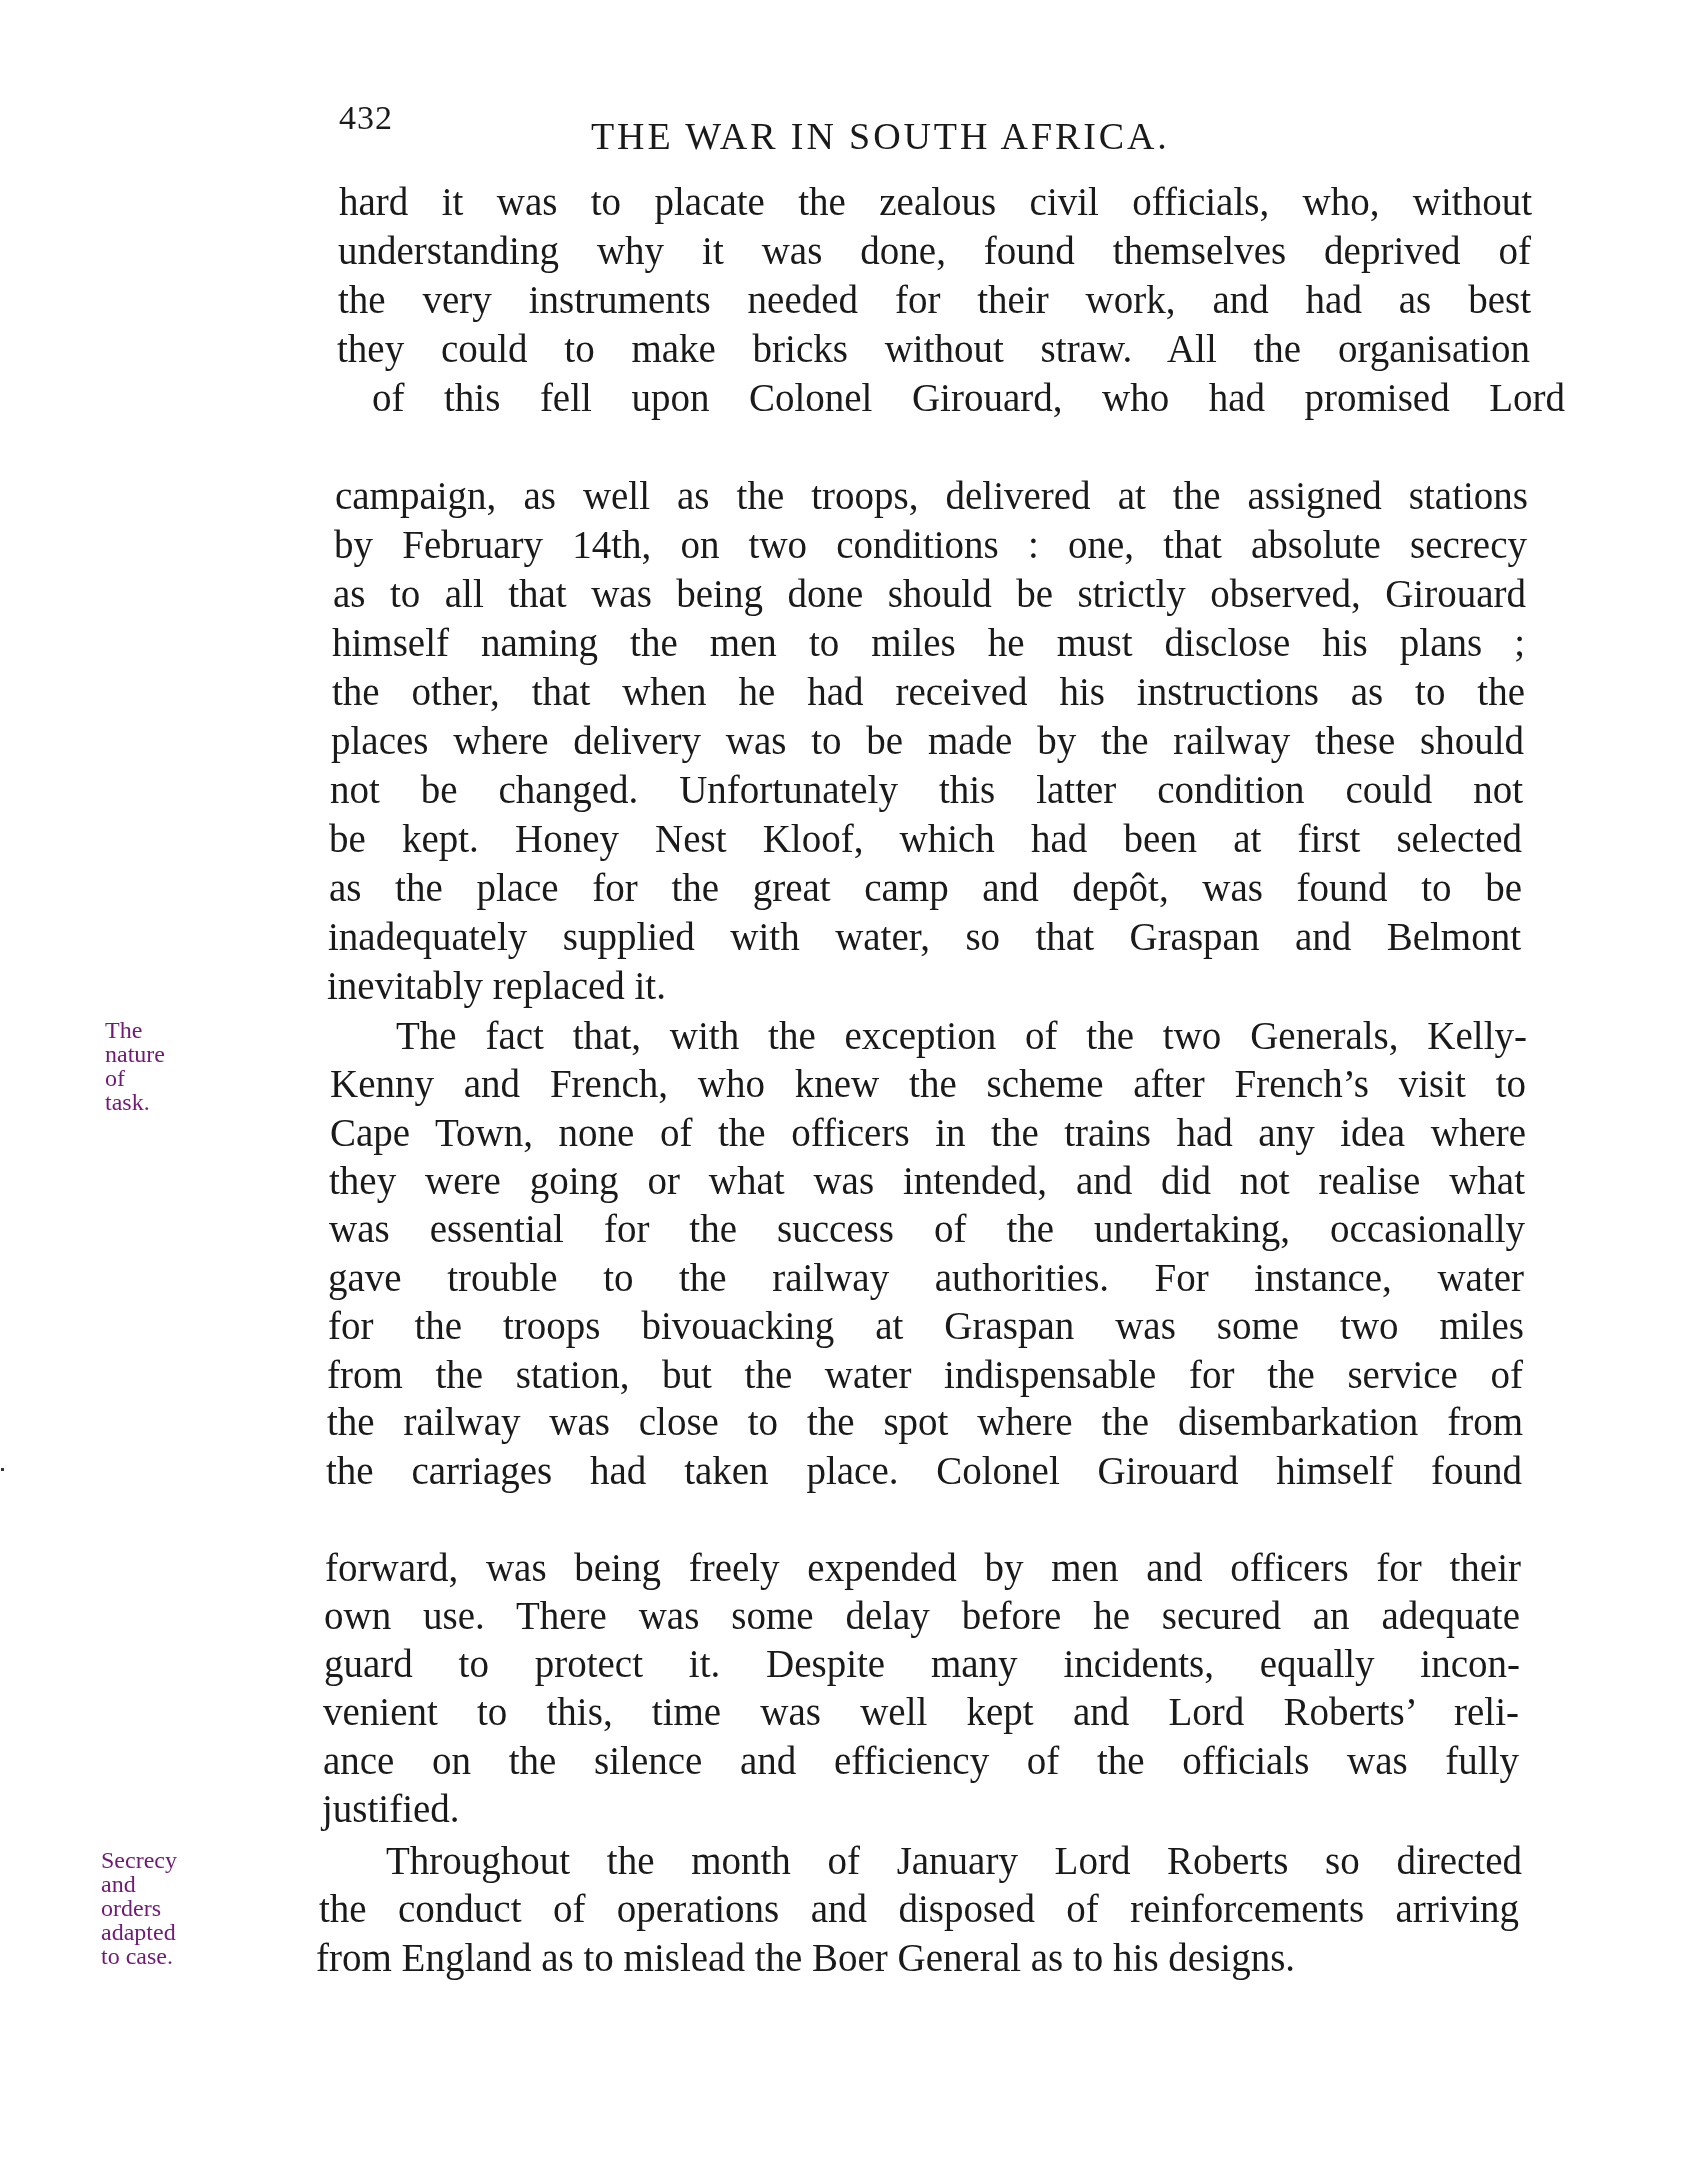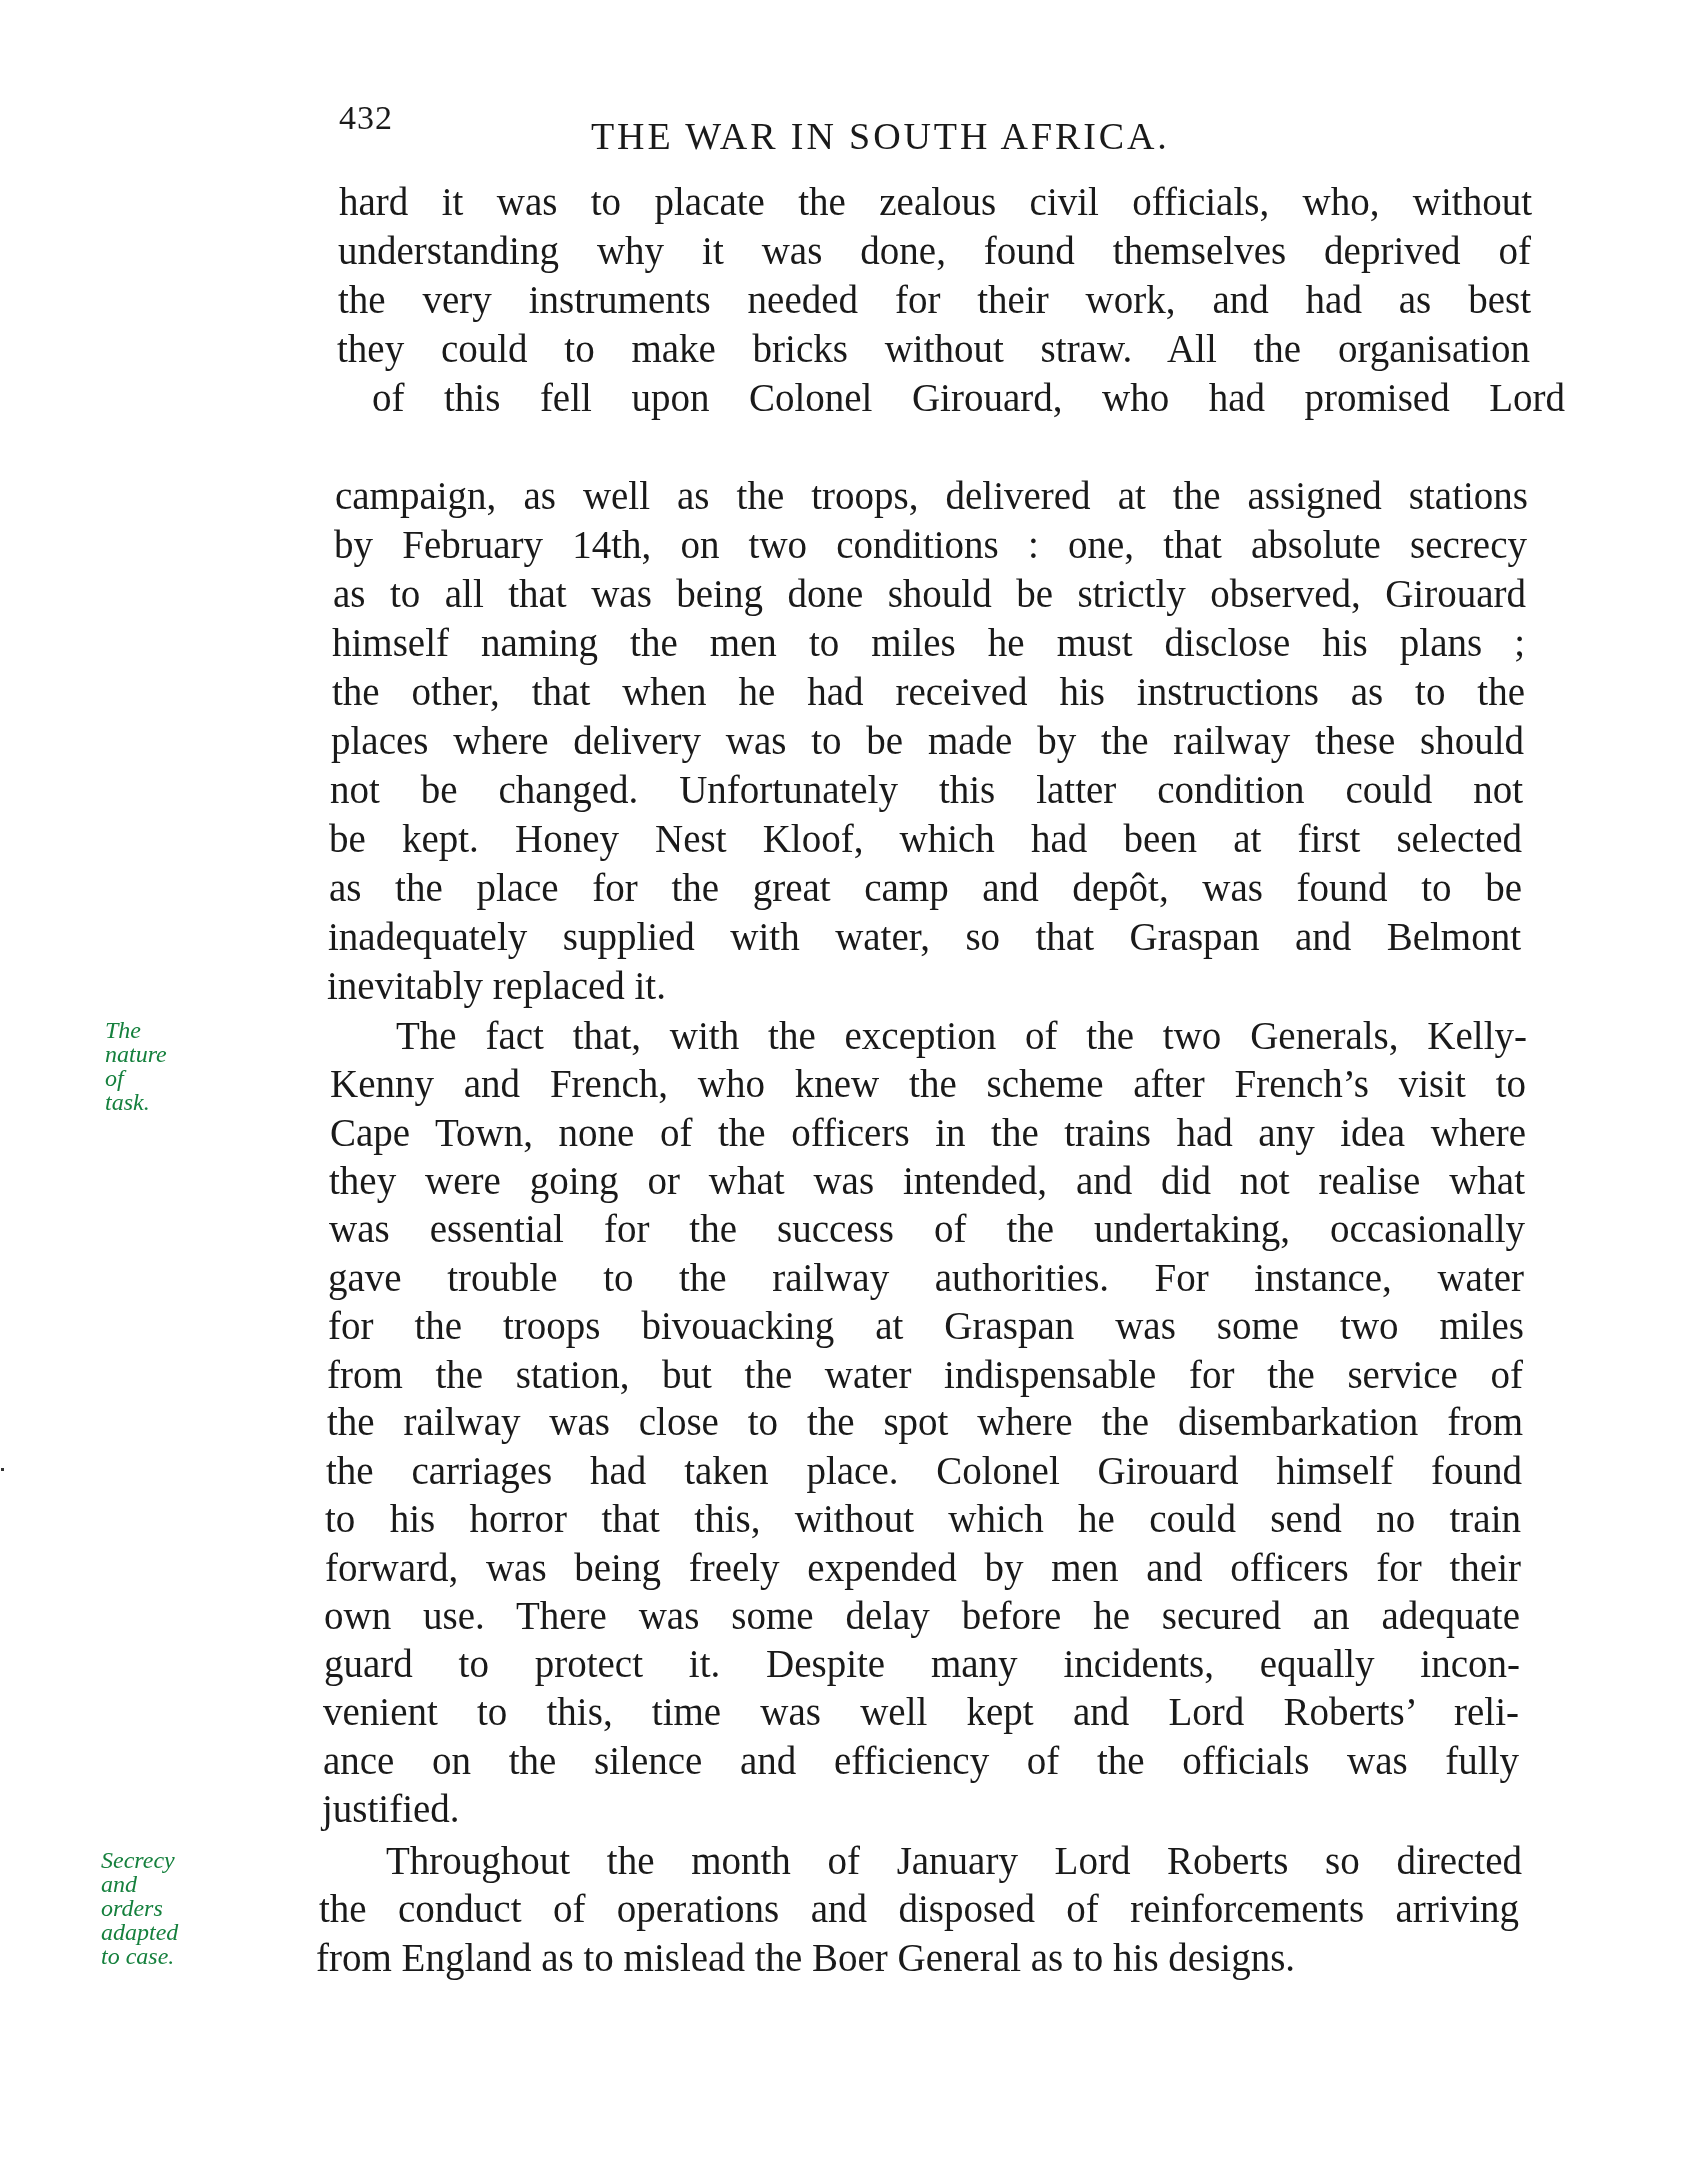--- a/index.html
+++ b/index.html
@@ -18,21 +18,21 @@
     }
     .body-lines {
       position: absolute; left: 0; top: 0; width: 100%; height: 100%;
     }
     .line {
       position: absolute; font-size: 39px; line-height: 46px; white-space: nowrap;
       text-align: justify; text-align-last: justify;
     }
     .line.last { text-align-last: left; }
     .margin-note {
-      position: absolute; font-size: 24px; line-height: 24px; color: #15803d; font-style: italic;
+      position: absolute; font-size: 24px; line-height: 24px; color: #701a75;
     }
     .margin-note div { height: 24px; }
     .speck { position: absolute; left: 1px; top: 1468px; width: 2.9px; height: 2.9px; background: #333; }
   </style>
 </head>
 <body>
 
 <div>
   <div class="header">
     <span class="page-number">432</span>
@@ -73,21 +73,20 @@
       <div class="line" style="left: 396px; top: 1013px; width: 1131px; white-space: normal;">The fact that, with the exception of the two Generals, Kelly-</div>
       <div class="line" style="left: 330px; top: 1061px; width: 1196px; white-space: normal;">Kenny and French, who knew the scheme after French’s visit to</div>
       <div class="line" style="left: 330px; top: 1110px; width: 1196px; white-space: normal;">Cape Town, none of the officers in the trains had any idea where</div>
       <div class="line" style="left: 329px; top: 1158px; width: 1196px; white-space: normal;">they were going or what was intended, and did not realise what</div>
       <div class="line" style="left: 329px; top: 1206px; width: 1196px; white-space: normal;">was essential for the success of the undertaking, occasionally</div>
       <div class="line" style="left: 328px; top: 1255px; width: 1196px; white-space: normal;">gave trouble to the railway authorities.  For instance, water</div>
       <div class="line" style="left: 328px; top: 1303px; width: 1196px; white-space: normal;">for the troops bivouacking at Graspan was some two miles</div>
       <div class="line" style="left: 327px; top: 1352px; width: 1196px; white-space: normal;">from the station, but the water indispensable for the service of</div>
       <div class="line" style="left: 327px; top: 1399px; width: 1196px; white-space: normal;">the railway was close to the spot where the disembarkation from</div>
       <div class="line" style="left: 326px; top: 1448px; width: 1196px; white-space: normal;">the carriages had taken place.  Colonel Girouard himself found</div>
-      <div class="line" style="left: 325px; top: 1496px; width: 1196px; white-space: normal;">to his horror that this, without which he could send no train</div>
       <div class="line" style="left: 325px; top: 1545px; width: 1196px; white-space: normal;">forward, was being freely expended by men and officers for their</div>
       <div class="line" style="left: 324px; top: 1593px; width: 1196px; white-space: normal;">own use.  There was some delay before he secured an adequate</div>
       <div class="line" style="left: 324px; top: 1641px; width: 1196px; white-space: normal;">guard to protect it.  Despite many incidents, equally incon-</div>
       <div class="line" style="left: 323px; top: 1689px; width: 1196px; white-space: normal;">venient to this, time was well kept and Lord Roberts’ reli-</div>
       <div class="line" style="left: 323px; top: 1738px; width: 1196px; white-space: normal;">ance on the silence and efficiency of  the  officials was fully</div>
       <div class="line last" style="left: 322px; top: 1786px; white-space: nowrap;">justified.</div>
       <div class="line" style="left: 386px; top: 1838px; width: 1136px; white-space: normal;">Throughout the month of January Lord Roberts so directed</div>
       <div class="line" style="left: 319px; top: 1886px; width: 1200px; white-space: normal;">the conduct of operations and disposed of reinforcements arriving</div>
       <div class="line last" style="left: 316px; top: 1935px; white-space: nowrap;">from England as to mislead the Boer General as to his designs.</div>
     </div>

